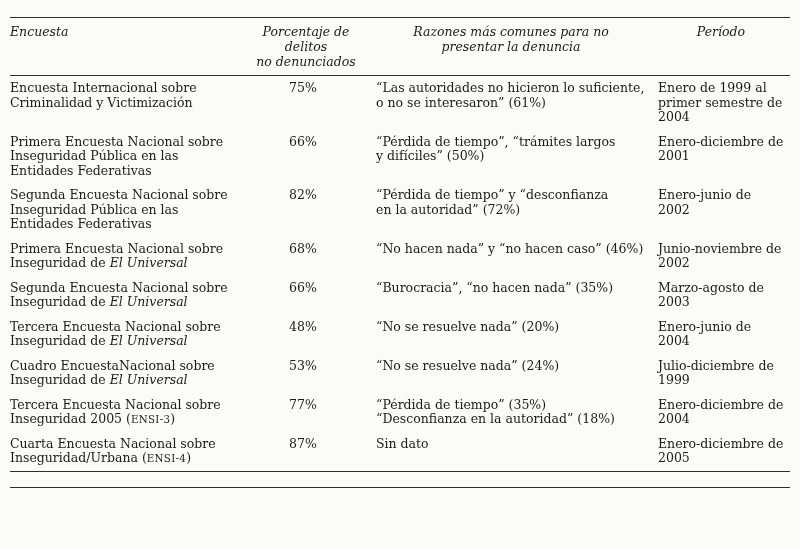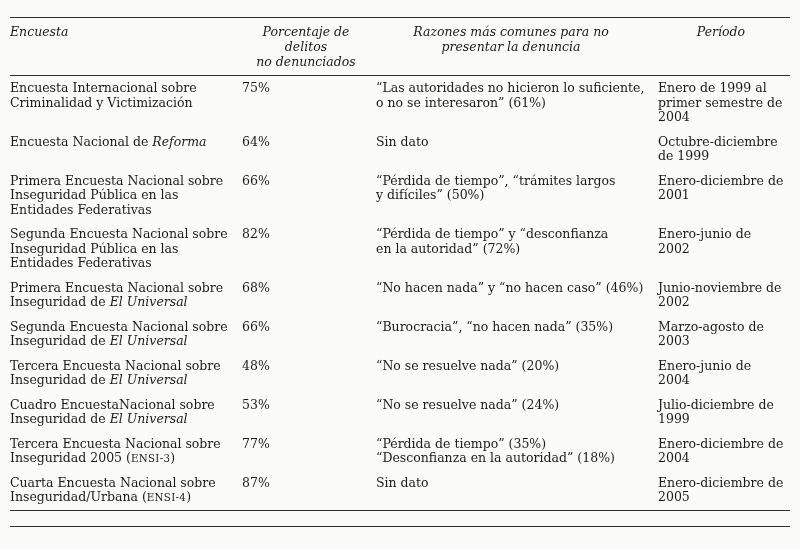--- a/index.html
+++ b/index.html
@@ -24,21 +24,21 @@
     vertical-align:top;
     margin-left:23px;
   }
   thead th.h-enc { text-align:left; padding-left:0; }
   thead th.h-pct, thead th.h-raz, thead th.h-per { text-align:center; }
   tbody td {
     font-size:12.5px; line-height:1.16; vertical-align:top;
     padding:5px 6px 5px 0;
   }
   tbody td.c-enc { padding-left:0; }
-  tbody td.c-pct { text-align:left; }
+  tbody td.c-pct { text-align:center; }
   tbody td.c-raz { white-space:pre-line; padding-left:6px; }
   tbody td.c-per { padding-left:6px; }
   tbody tr:last-child td { border-bottom:1px solid #2e2e2e; }
   .em { font-style:italic; }
   .sc { font-size:0.82em; letter-spacing:0.3px; }
   .source {
     font-size:11.5px; padding:8px 0 7px 0; letter-spacing:0.2px;
     border-bottom:1px solid #2e2e2e;
   }
 </style>
@@ -69,26 +69,20 @@
     </thead>
     <tbody>
     <tr>
       <td class="c-enc"><span>Encuesta Internacional sobre Criminalidad y Victimización</span><span class="em"></span><span class="sc"></span><span></span></td>
       <td class="c-pct">75%</td>
       <td class="c-raz">“Las autoridades no hicieron lo suficiente,
 o no se interesaron” (61%)</td>
       <td class="c-per">Enero de 1999 al primer semestre de 2004</td>
     </tr>
 
-    <tr>
-      <td class="c-enc"><span>Encuesta Nacional de </span><span class="em">Reforma</span><span class="sc"></span><span></span></td>
-      <td class="c-pct">64%</td>
-      <td class="c-raz">Sin dato</td>
-      <td class="c-per">Octubre-diciembre de 1999</td>
-    </tr>
 
     <tr>
       <td class="c-enc"><span>Primera Encuesta Nacional sobre Inseguridad Pública en las Entidades Federativas</span><span class="em"></span><span class="sc"></span><span></span></td>
       <td class="c-pct">66%</td>
       <td class="c-raz">“Pérdida de tiempo”, “trámites largos
 y difíciles” (50%)</td>
       <td class="c-per">Enero-diciembre de 2001</td>
     </tr>
 
     <tr>

